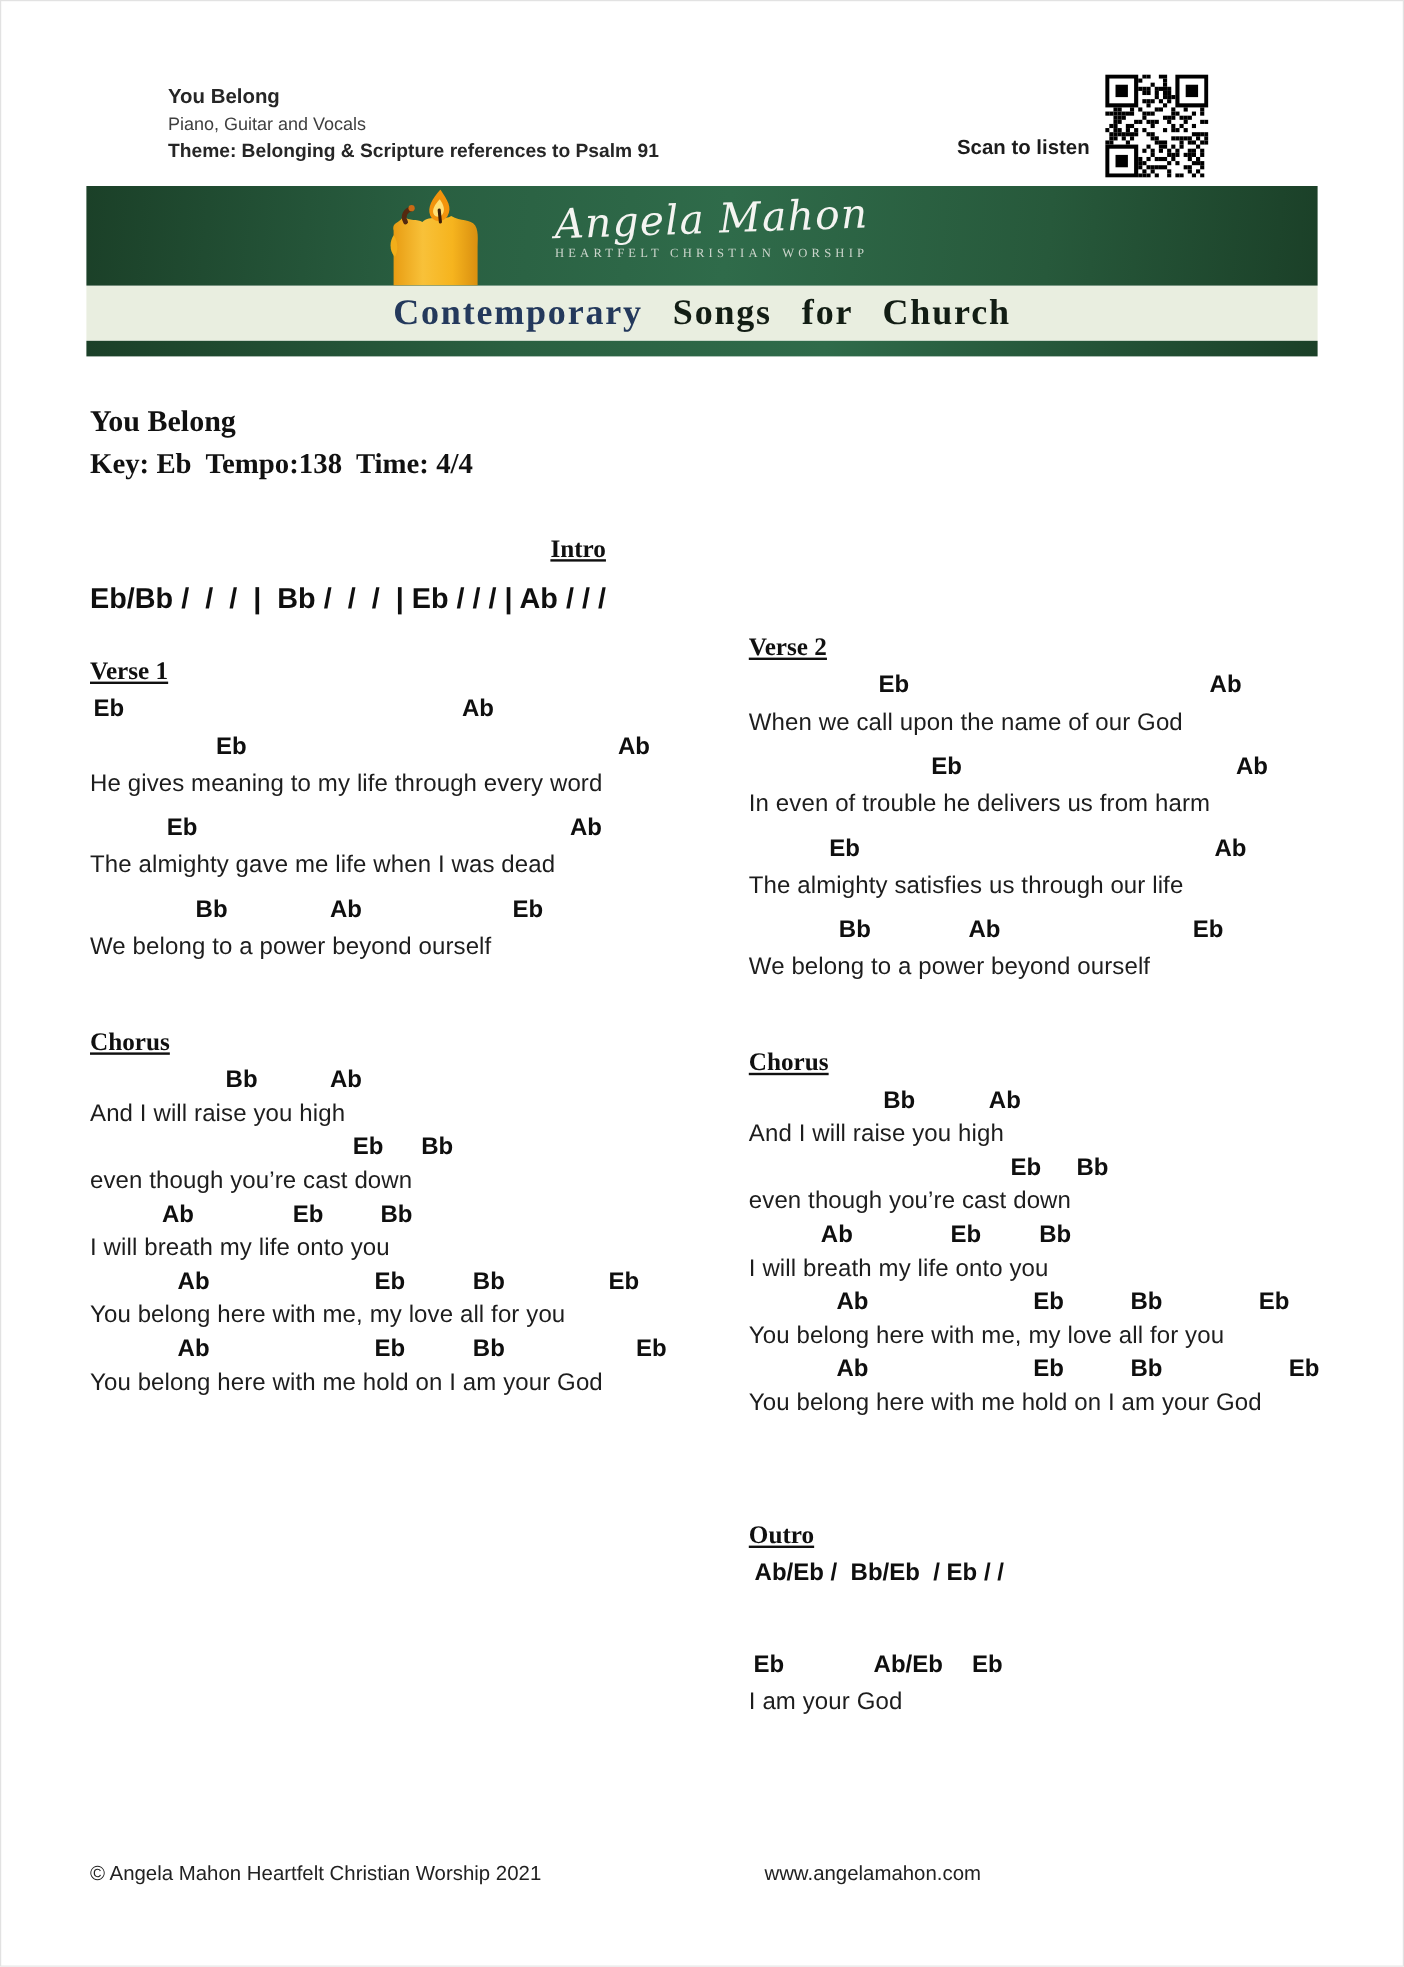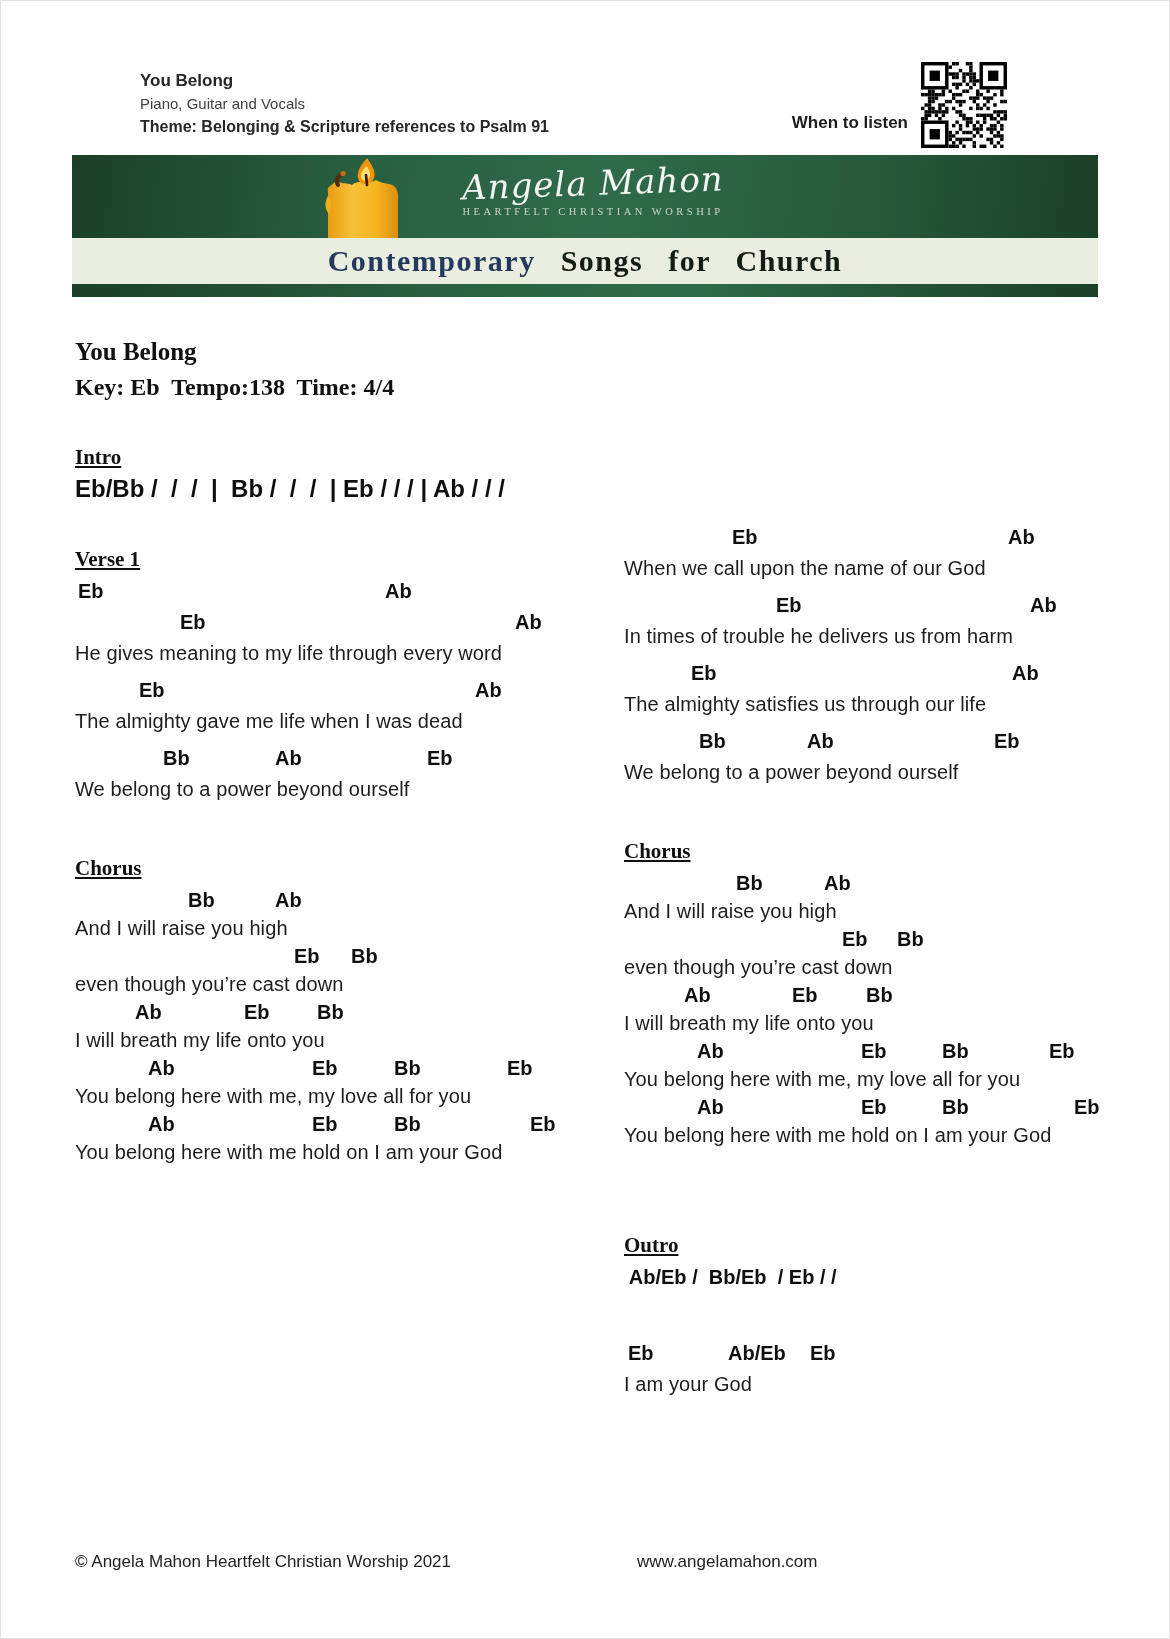--- a/index.html
+++ b/index.html
@@ -33,21 +33,21 @@
     font-size:30px;letter-spacing:1.5px;word-spacing:16px;white-space:pre;}
   .series-part1{color:#24395c;}
   .series-part2{color:#121d14;}
   
   .song-title{position:absolute;left:75px;top:338px;font-family:"Liberation Serif",serif;
     font-weight:bold;font-size:25px;color:#111;}
   .song-details{position:absolute;left:75px;top:374px;font-family:"Liberation Serif",serif;
     font-weight:bold;font-size:24px;color:#111;white-space:pre;}
   
   .intro{position:absolute;left:75px;top:444px;}
-  .intro .section-heading{margin-bottom:5px;}
+  .intro .section-heading{margin-bottom:16px;text-align:right;}
   .intro-chords{font-size:24px;font-weight:bold;white-space:pre;color:#0f0f0f;}
   
   .columns{position:absolute;left:0;top:526px;width:1170px;}
   .col{position:absolute;top:0;}
   .col-left{left:75px;width:500px;margin-top:20px;}
   .col-right{left:624px;width:500px;}
   .section-heading{font-family:"Liberation Serif",serif;font-weight:bold;font-size:21px;
     color:#101010;text-decoration:underline;line-height:26px;}
   .section .section-heading{margin-bottom:8px;}
   .section + .section{margin-top:40px;}
@@ -67,21 +67,21 @@
 <body>
 
 <div class="page">
 
   <div class="meta">
     <div class="meta-title">You Belong</div>
     <div class="meta-sub">Piano, Guitar and Vocals</div>
     <div class="meta-theme">Theme: Belonging &amp; Scripture references to Psalm 91</div>
   </div>
 
-  <div class="scan-label">When to listen</div>
+  <div class="scan-label">Scan to listen</div>
   <div class="qr"><svg width="86" height="86" viewBox="0 0 86 86">
         <rect width="86" height="86" fill="#fff"></rect>
         <g fill="#000">
           <rect x="30.96" y="0.00" width="3.44" height="3.44"></rect>
           <rect x="34.40" y="0.00" width="3.44" height="3.44"></rect>
           <rect x="44.72" y="0.00" width="3.44" height="3.44"></rect>
           <rect x="48.16" y="0.00" width="3.44" height="3.44"></rect>
           <rect x="27.52" y="3.44" width="3.44" height="3.44"></rect>
           <rect x="48.16" y="3.44" width="3.44" height="3.44"></rect>
           <rect x="37.84" y="6.88" width="3.44" height="3.44"></rect>
@@ -369,30 +369,31 @@
             <span style="left: 73px;">Ab</span>
             <span style="left: 237px;">Eb</span>
             <span style="left: 319px;">Bb</span>
             <span style="left: 455px;">Eb</span>
           </div>
           <div class="lyric">You belong here with me hold on I am your God</div>
         </div>
       </div>
     <div class="col col-right">
         <div class="section">
+          <div class="section-heading">Verse 2</div>
           <div class="chords">
             <span style="left: 108px;">Eb</span>
             <span style="left: 384px;">Ab</span>
           </div>
           <div class="lyric">When we call upon the name of our God</div>
           <div class="chords">
             <span style="left: 152px;">Eb</span>
             <span style="left: 406px;">Ab</span>
           </div>
-          <div class="lyric">In times of trouble he delivers us from harm</div>
+          <div class="lyric">In even of trouble he delivers us from harm</div>
           <div class="chords">
             <span style="left: 67px;">Eb</span>
             <span style="left: 388px;">Ab</span>
           </div>
           <div class="lyric">The almighty satisfies us through our life</div>
           <div class="chords">
             <span style="left: 75px;">Bb</span>
             <span style="left: 183px;">Ab</span>
             <span style="left: 370px;">Eb</span>
           </div>

